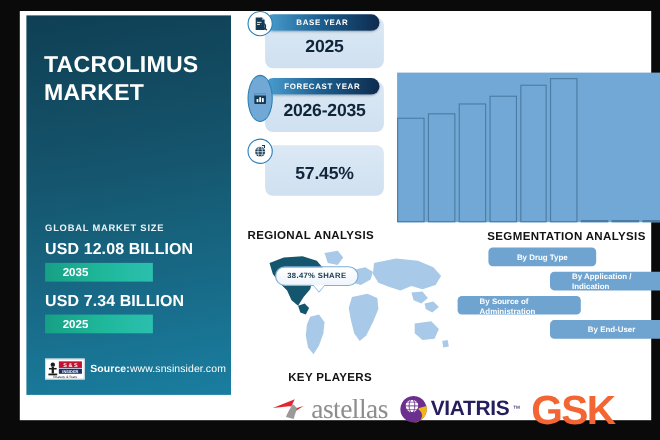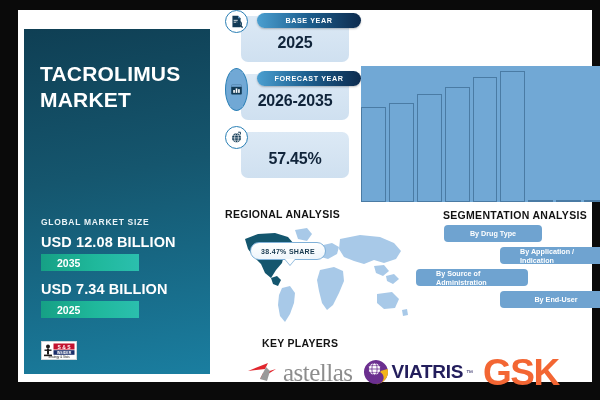--- a/index.html
+++ b/index.html
@@ -27,21 +27,21 @@
     position: relative;
     width: 100%;
     height: 100%;
     background: #ffffff;
     box-sizing: border-box;
   }
 
   
   .left-panel {
     position: absolute;
-    left: 6px; top: 19px;
+    left: 6px; top: 4px;
     width: 186px; height: 345px;
     background: linear-gradient(170deg, #0f3f54 0%, #15566e 42%, #1a7ea0 100%);
     box-sizing: border-box;
     padding: 28px 12px 10px 16px;
     overflow: hidden;
   }
   .market-title {
     color: #ffffff;
     font-size: 21px;
     font-weight: bold;
@@ -116,21 +116,21 @@
     width: 108px;
     margin-left: 18px;
     height: 46px;
     background: linear-gradient(180deg, #dce9f5 0%, #cfe0f0 100%);
     border-radius: 7px;
     margin-bottom: 12px;
     box-sizing: border-box;
   }
   .card-head {
     position: absolute;
-    left: 16px; top: -3px;
+    left: 0; top: -3px;
     width: 104px; height: 15px;
     border-radius: 8px;
     background: linear-gradient(90deg, #4b9fd0 0%, #1d5f8f 48%, #0d2b4e 100%);
     color: #ffffff;
     font-size: 7.2px;
     font-weight: bold;
     letter-spacing: 0.6px;
     display: flex;
     align-items: center;
     justify-content: center;
@@ -319,20 +319,21 @@
             <rect x="5" y="6.5" width="2" height="6" fill="#1b1b1b"></rect>
             <rect x="2.5" y="7.5" width="7" height="1.4" fill="#1b1b1b"></rect>
             <rect x="2" y="12.6" width="8" height="1.6" fill="#1b1b1b"></rect>
             <rect x="11.5" y="1.5" width="21" height="6" fill="#c3122f"></rect>
             <text x="22" y="6.6" font-family="Liberation Sans, sans-serif" font-size="5" font-weight="bold" fill="#ffffff" text-anchor="middle">S &amp; S</text>
             <rect x="11.5" y="8.2" width="21" height="4.6" fill="#1b2f6b"></rect>
             <text x="22" y="11.8" font-family="Liberation Sans, sans-serif" font-size="3.6" font-weight="bold" fill="#ffffff" text-anchor="middle">INSIDER</text>
             <text x="17" y="16.2" font-family="Liberation Sans, sans-serif" font-size="3" fill="#1b1b1b" text-anchor="middle">Strategy &amp; Stats</text>
           </svg>
         </div>
+        <div class="source-text"><b>Source:</b><span>www.snsinsider.com</span></div>
       </div>
     </div>
 
     <div class="cards">
 
       <div class="card">
         <div class="card-icon">
           <svg width="13" height="13" viewBox="0 0 16 16">
             <path d="M3 1 h7 l3 3 v11 h-10 z" fill="#123a55"></path>
             <path d="M10 1 v3 h3 z" fill="#6fa3d0"></path>

